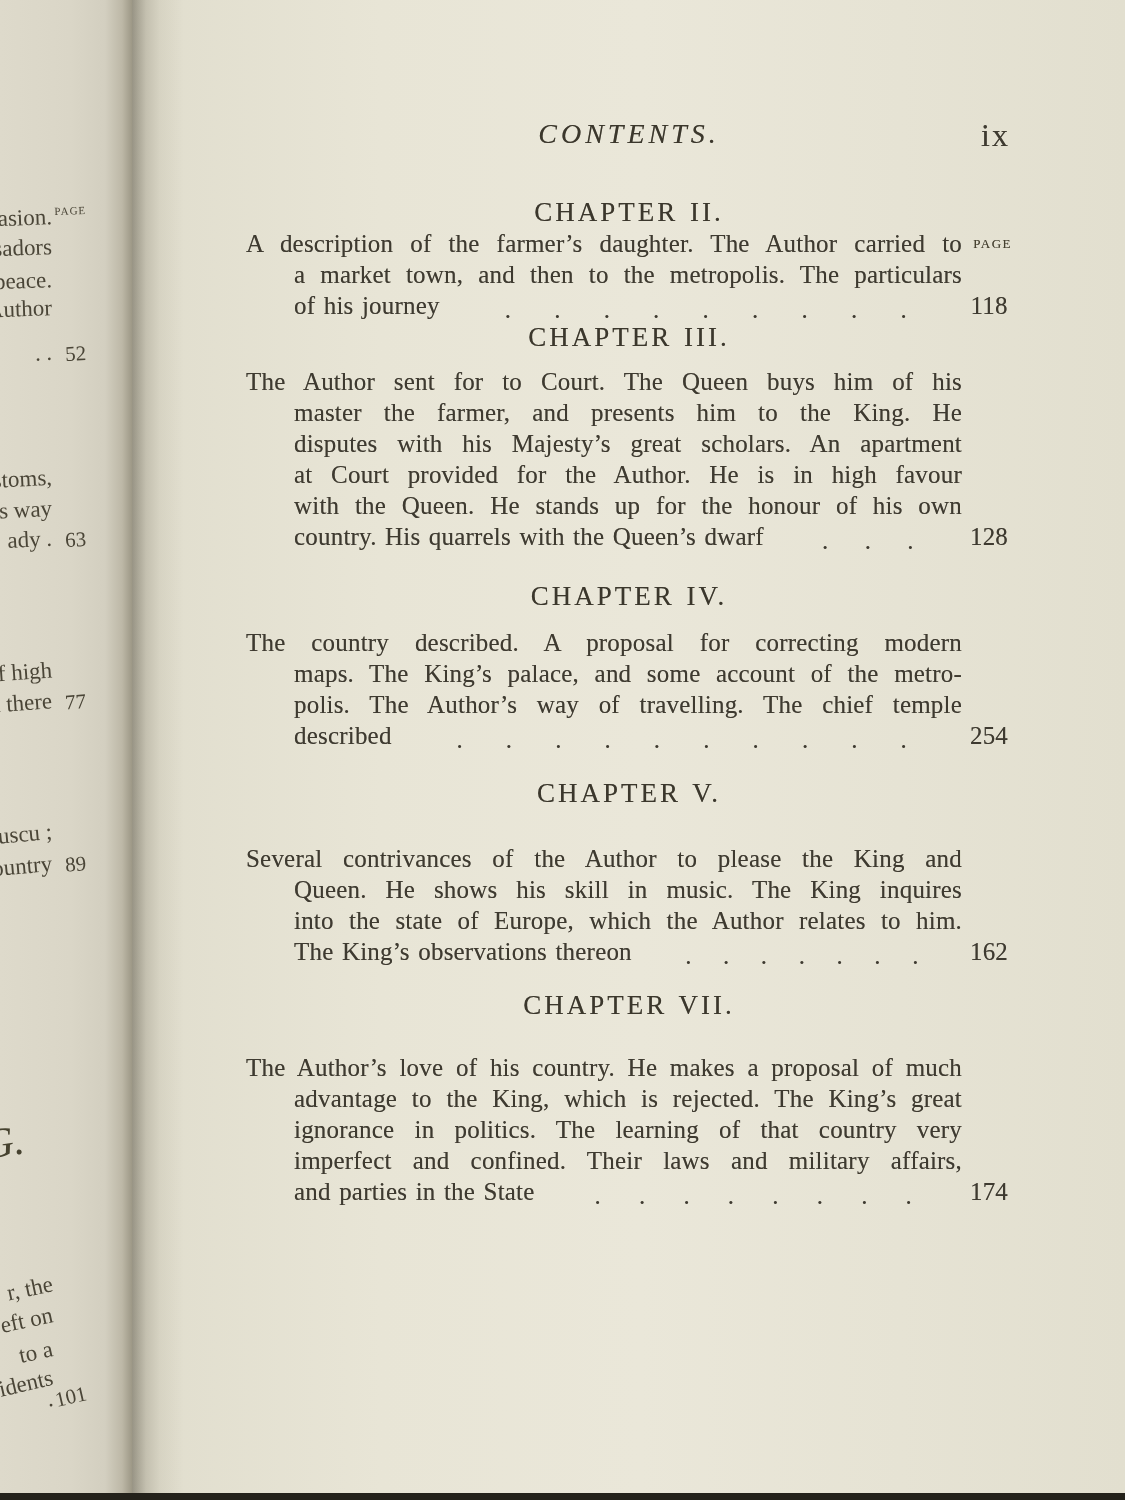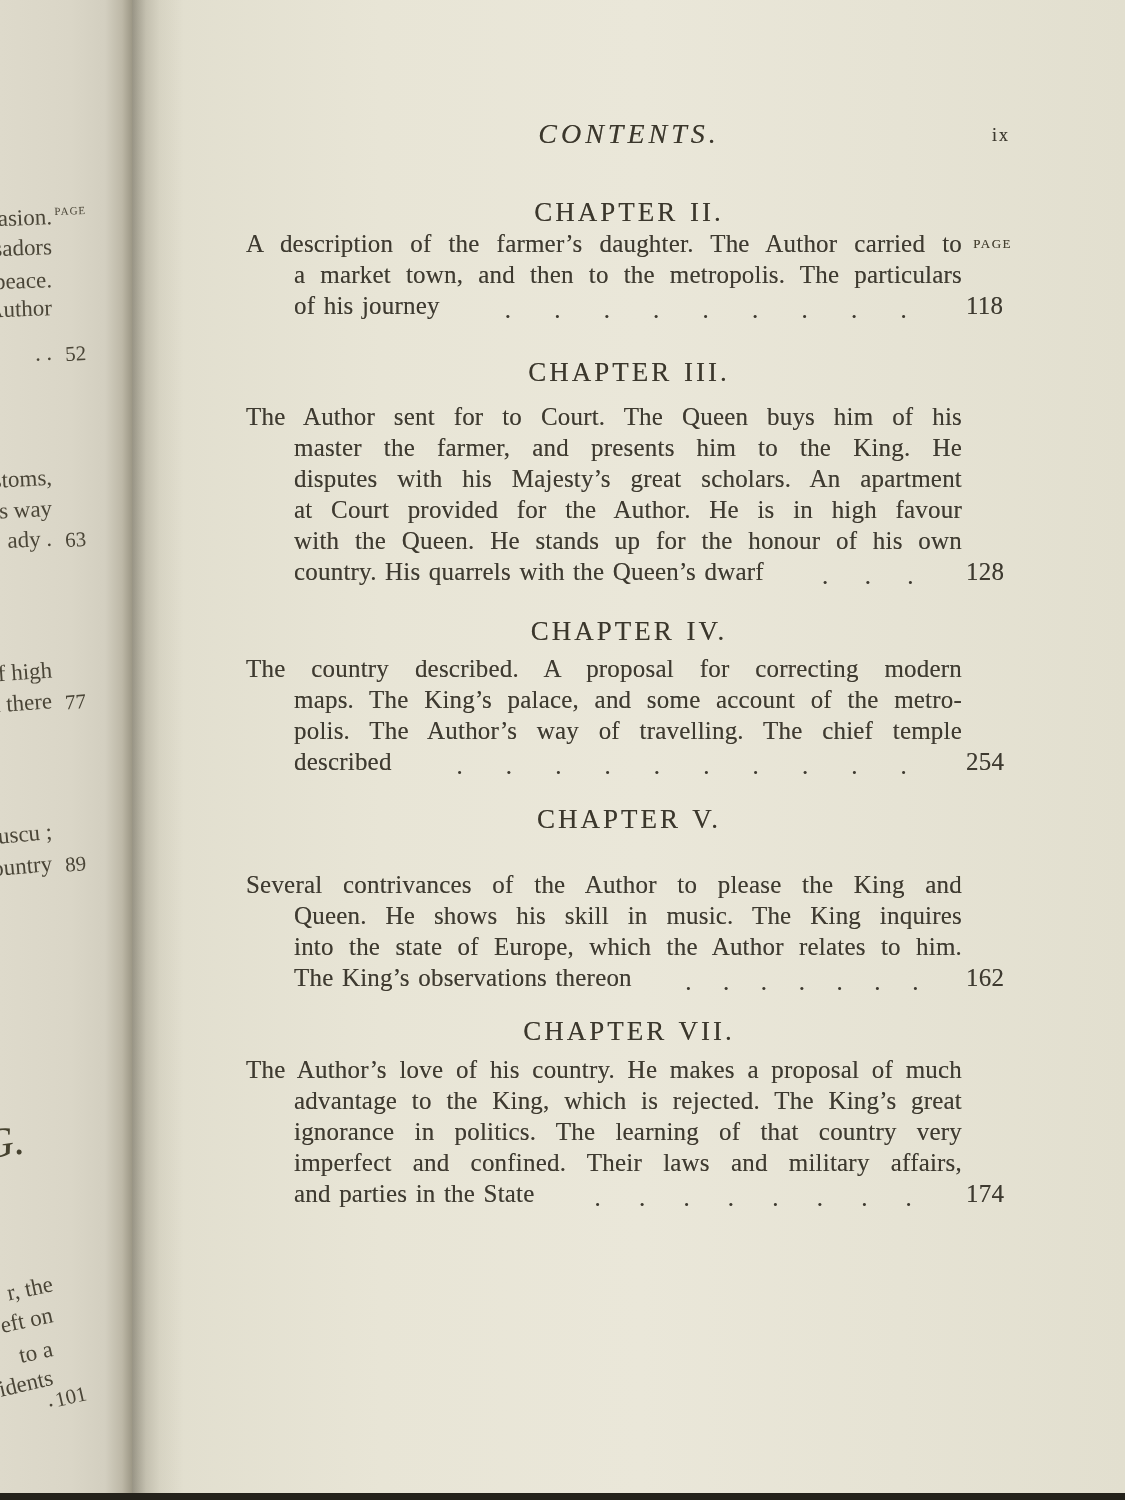--- a/index.html
+++ b/index.html
@@ -48,40 +48,40 @@
   .content {
     position:absolute; left:246px; top:118px; width:766px;
     font-size:25px; line-height:31px; word-spacing:2px; letter-spacing:0.2px;
     text-shadow:0 0 0.6px rgba(62,58,48,0.5);
   }
   .header-row { position:relative; height:40px; }
   .contents-title {
     text-align:center; font-style:italic; font-size:28px; letter-spacing:4px;
     color:#3b372c;
   }
-  .folio { position:absolute; right:2px; top:2px; font-size:18px; letter-spacing:2px; }
+  .folio { position:absolute; right:2px; top:2px; font-size:32px; letter-spacing:2px; }
   .page-label-main {
     position:absolute; top:110px; right:0; font-size:13px; letter-spacing:1.5px;
     color:#45402f;
   }
   .chap-heading {
     margin:0; font-weight:normal; text-align:center;
     font-size:27px; line-height:32px; letter-spacing:3px; color:#3b372c;
   }
   .entry { }
   .ln { text-align:justify; text-align-last:justify; padding-right:50px; }
   .ln.cont { padding-left:48px; }
   .ln-last { display:flex; padding-left:48px; }
   .ln-last .lt { white-space:nowrap; }
   .leader {
     flex:1; display:flex; justify-content:space-evenly; align-items:flex-end;
     padding:0 16px 5px 22px; overflow:hidden;
   }
   .leader span { line-height:12px; }
-  .pnum { min-width:46px; text-align:left; }
+  .pnum { min-width:46px; text-align:center; }
 </style>
 </head>
 <body>
 
 <div class="right-page"></div>
 <div class="left-page"></div>
 <div class="gutter-shadow"></div>
 
 <div class="frags">
   <div class="frag" style="top:191px; transform:rotate(-2deg);">
@@ -183,21 +183,21 @@
             <span>.</span>
             <span>.</span>
             <span>.</span>
             <span>.</span>
           </span>
         <span class="pnum">118</span>
       </div>
     </div>
   </section>
 
-  <section style="margin-top:35px">
+  <section style="">
     <h2 class="chap-heading">CHAPTER III.</h2>
     <div class="entry" style="margin-top:13px">
       <div class="ln first">The Author sent for to Court.  The Queen buys him of his</div>
       <div class="ln cont">master the farmer, and presents him to the King.  He</div>
       <div class="ln cont">disputes with his Majesty’s great scholars.  An apartment</div>
       <div class="ln cont">at Court provided for the Author.  He is in high favour</div>
       <div class="ln cont">with the Queen.  He stands up for the honour of his own</div>
       <div class="ln-last">
         <span class="lt">country.  His quarrels with the Queen’s dwarf</span>
         <span class="leader">
@@ -205,21 +205,21 @@
             <span>.</span>
             <span>.</span>
           </span>
         <span class="pnum">128</span>
       </div>
     </div>
   </section>
 
   <section style="margin-top:28px">
     <h2 class="chap-heading">CHAPTER IV.</h2>
-    <div class="entry" style="margin-top:6px">
+    <div class="entry" style="margin-top:15px">
       <div class="ln first">The country described.  A proposal for correcting modern</div>
       <div class="ln cont">maps.  The King’s palace, and some account of the metro-</div>
       <div class="ln cont">polis.  The Author’s way of travelling.  The chief temple</div>
       <div class="ln-last">
         <span class="lt">described</span>
         <span class="leader">
             <span>.</span>
             <span>.</span>
             <span>.</span>
             <span>.</span>
@@ -255,21 +255,21 @@
             <span>.</span>
             <span>.</span>
           </span>
         <span class="pnum">162</span>
       </div>
     </div>
   </section>
 
   <section style="margin-top:22px">
     <h2 class="chap-heading">CHAPTER VII.</h2>
-    <div class="entry" style="margin-top:7px">
+    <div class="entry" style="margin-top:31px">
       <div class="ln first">The Author’s love of his country.  He makes a proposal of much</div>
       <div class="ln cont">advantage to the King, which is rejected.  The King’s great</div>
       <div class="ln cont">ignorance in politics.  The learning of that country very</div>
       <div class="ln cont">imperfect and confined.  Their laws and military affairs,</div>
       <div class="ln-last">
         <span class="lt">and parties in the State</span>
         <span class="leader">
             <span>.</span>
             <span>.</span>
             <span>.</span>

